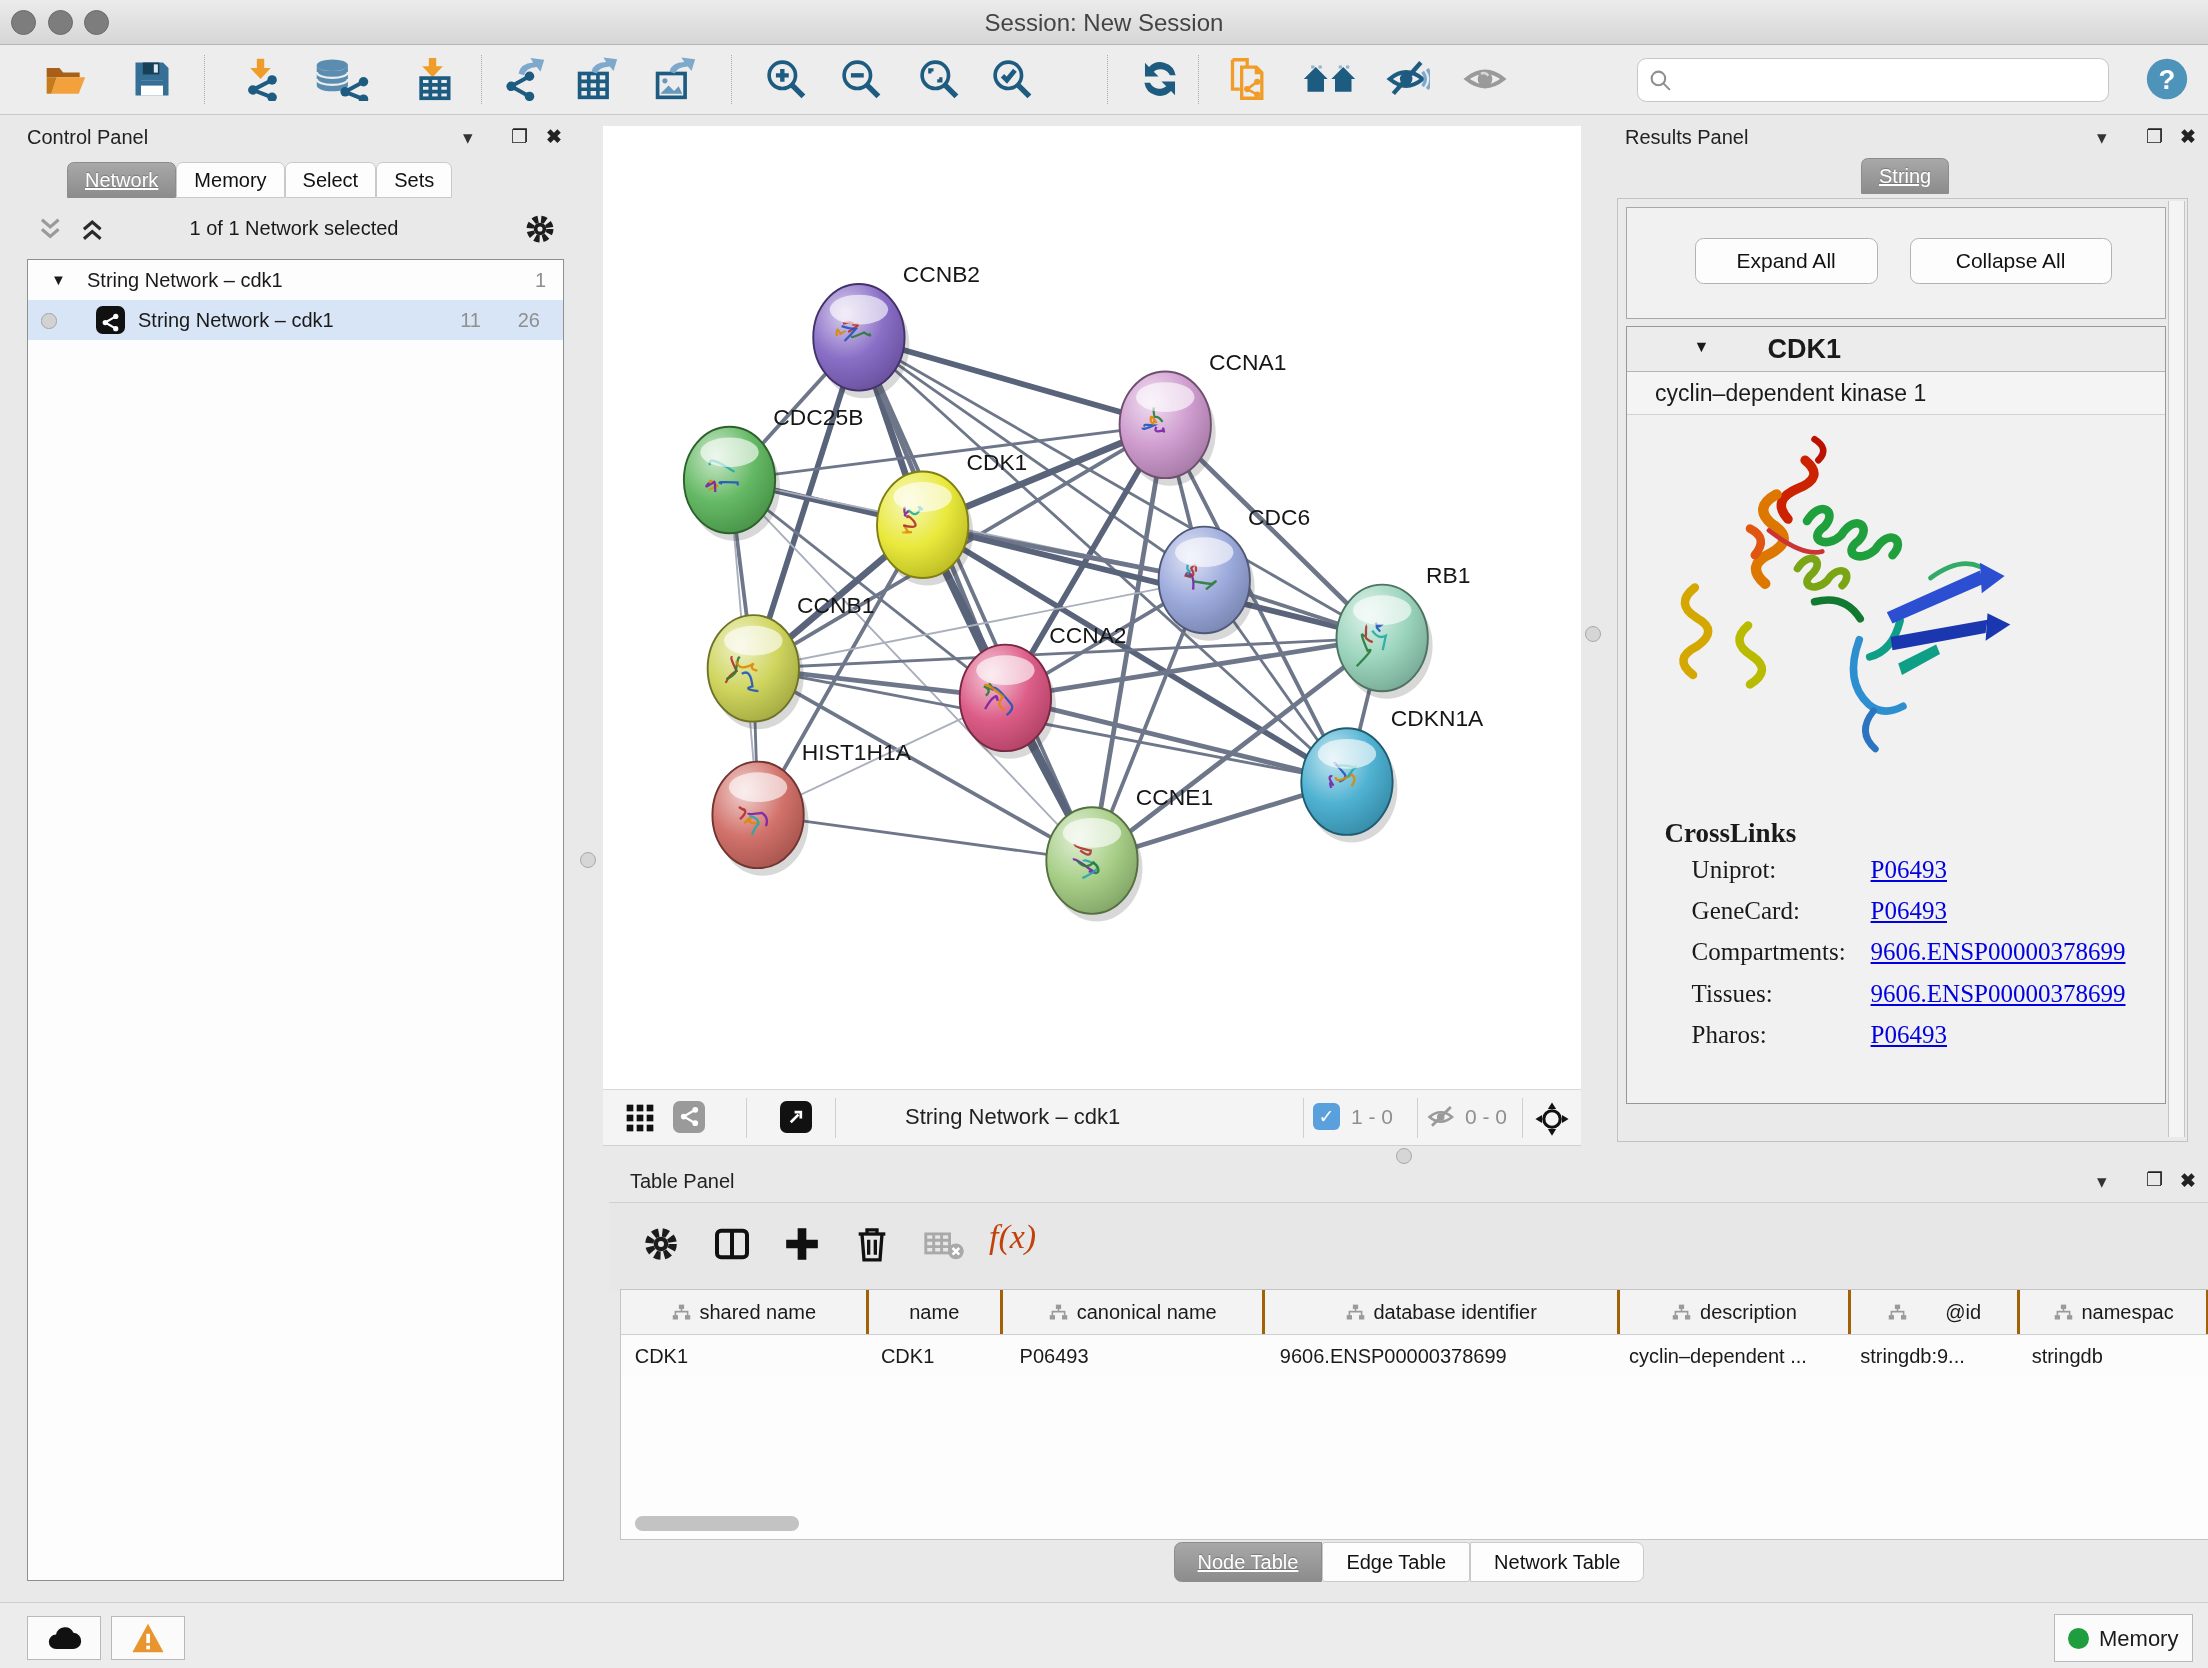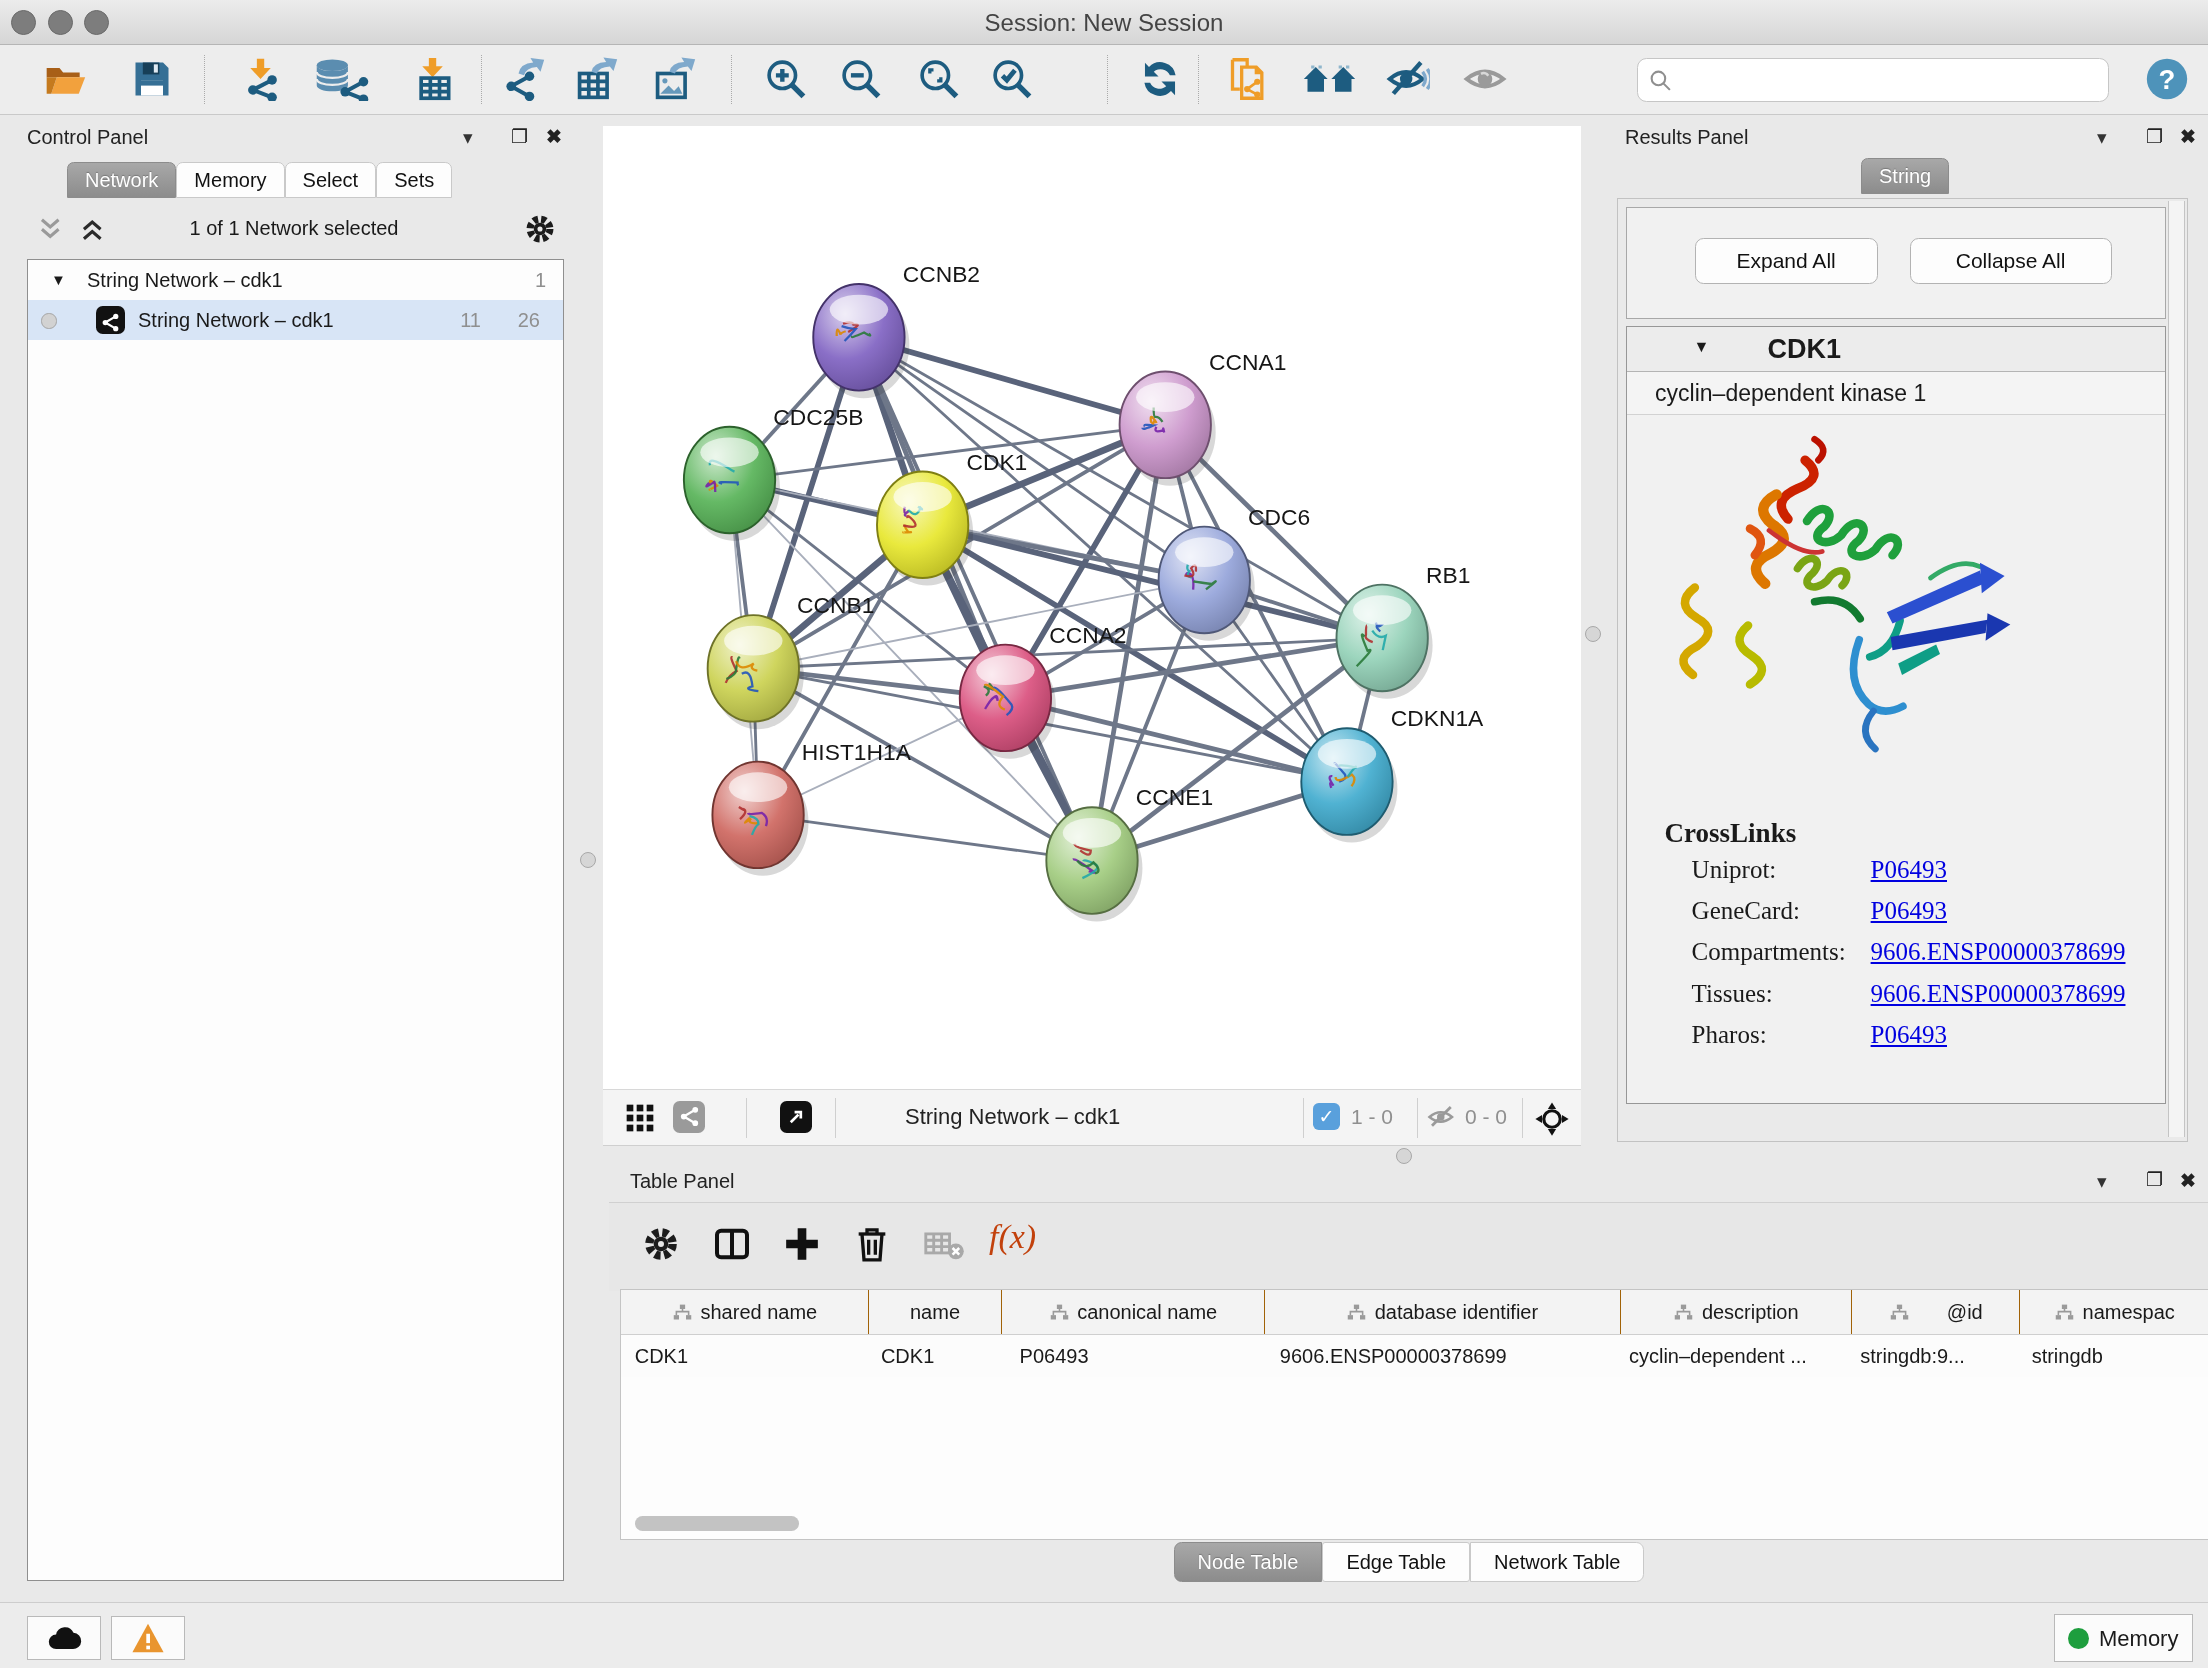--- a/index.html
+++ b/index.html
@@ -16,21 +16,21 @@
   .ticon{position:absolute;top:12.4px;width:44px;height:44px;}
   .tsep{position:absolute;top:9.5px;height:49px;border-left:1.9px dotted #aaa;}
   .searchbox{position:absolute;left:1637px;top:13.3px;width:470px;height:42px;background:#fff;
     border:1px solid #c6c6c6;border-radius:9.5px;}
   
   .panelhead{font-size:20px;color:#222;}
   .wbtn{font-size:19px;color:#222;}
   .tab{display:inline-block;text-align:center;font-size:20px;padding:5.7px 17px;
     background:#fdfdfd;border:1px solid #c9c9c9;border-radius:6.7px 6.7px 0 0;color:#111;}
   .tab.sel{background:linear-gradient(#a8a8a8,#8c8c8c);color:#fff;border-color:#8c8c8c;
-    text-shadow:0 -1px 1px #777;}
+    text-shadow:0 -1px 1px #777;text-decoration:underline;}
   .treebox{background:#fdfdfd;border:1px solid #8f8f8f;}
   .row1{height:40px;line-height:40px;font-size:20px;}
   .rowsel{background:#d8e5f6;}
   .graytxt{color:#8f8f8f;}
   .blk-sq{display:inline-block;width:28.5px;height:28.5px;border-radius:6.7px;background:#111;
     vertical-align:middle;text-align:center;}
   
   .netcanvas{left:603px;top:126px;width:978px;height:963px;background:#fff;}
   .netbar{left:603px;top:1089px;width:978px;height:55px;background:#f4f4f4;
     border-top:1px solid #d8d8d8;border-bottom:1px solid #cfcfcf;}
@@ -38,21 +38,21 @@
   .chk{position:absolute;width:27px;height:27px;background:#59a0dc;border-radius:5.7px;
     color:#fff;text-align:center;line-height:27px;font-size:19px;}
   
   .rbox{background:#f1f1f1;border:1px solid #a8a8a8;}
   .btn{background:#fdfdfd;border:1px solid #b3b3b3;border-radius:8.6px;font-size:21px;
     text-align:center;color:#111;}
   .serif{font-family:"Liberation Serif",serif;}
   .link{color:#0000e0;text-decoration:underline;}
   
   .th{display:flex;align-items:center;justify-content:center;gap:7.6px;font-size:20px;
-    border-right:1px solid #a16207;height:100%;overflow:hidden;white-space:nowrap;}
+    border-right:3px solid #a16207;height:100%;overflow:hidden;white-space:nowrap;}
   .td{font-size:20px;padding-left:13.3px;overflow:hidden;white-space:nowrap;height:100%;
     display:flex;align-items:center;}
   .dot{width:13.3px;height:13.3px;border-radius:50%;background:#d2d2d2;border:1px solid #a5a5a5;}
   .footbtn{background:#fbfbfb;border:1px solid #b9b9b9;}
 </style>
 </head>
 <body>
 
 <div class="abs titlebar">
   <div class="abs tl" style="left:11.4px;"></div>

